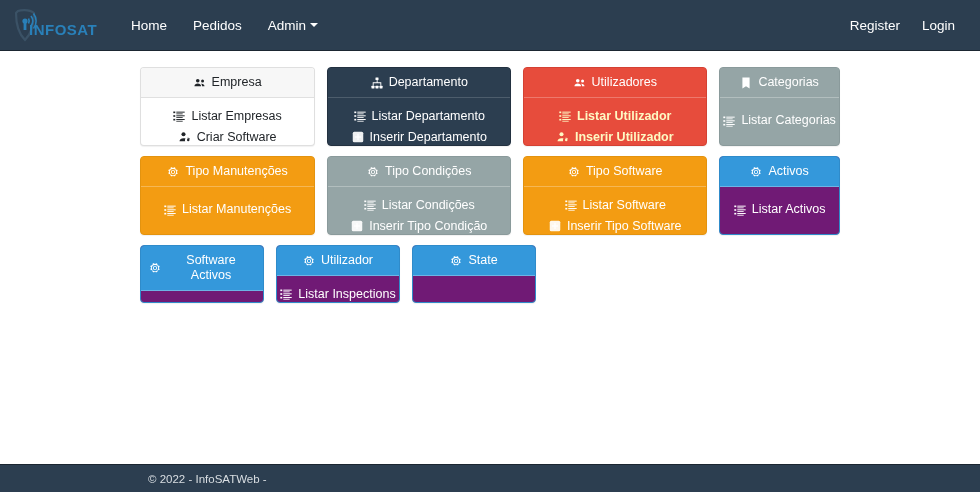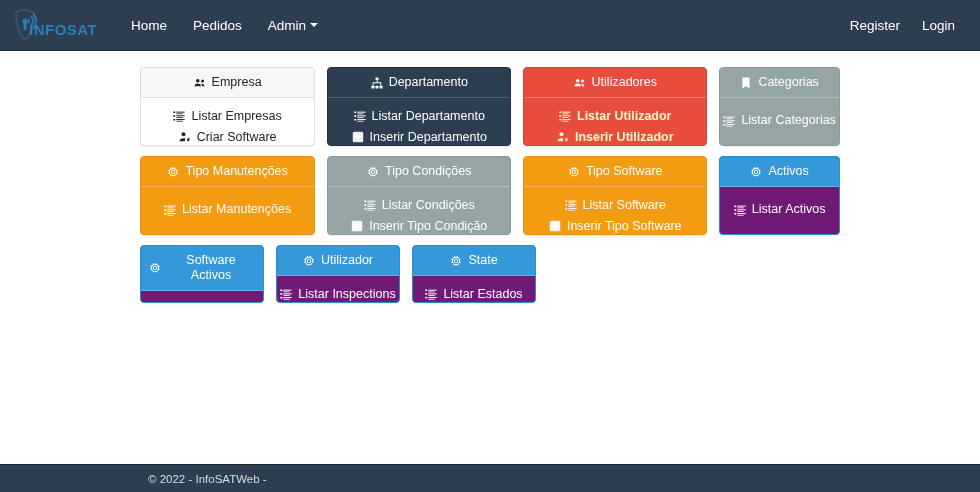--- a/index.html
+++ b/index.html
@@ -551,38 +551,20 @@
         <div class="card theme-blue" style="width: 124px; height: 58px;">
           <div class="card-header">
             <span class="icon">
               <svg xmlns="http://www.w3.org/2000/svg" width="12" height="12" viewBox="0 0 16 16" fill="currentColor">
                 <path d="M8 5.2A2.8 2.8 0 1 0 8 10.8 2.8 2.8 0 0 0 8 5.2zm0 4.4A1.6 1.6 0 1 1 8 6.4a1.6 1.6 0 0 1 0 3.2z"></path>
                 <path d="M14.3 9.2l-1.2-.5a5.2 5.2 0 0 0 0-1.4l1.2-.5-.9-2.2-1.3.3a5.2 5.2 0 0 0-1-1l.3-1.3L9.2 1.4l-.5 1.2a5.2 5.2 0 0 0-1.4 0L6.8 1.4 4.6 2.3l.3 1.3a5.2 5.2 0 0 0-1 1l-1.3-.3-.9 2.2 1.2.5a5.2 5.2 0 0 0 0 1.4l-1.2.5.9 2.2 1.3-.3a5.2 5.2 0 0 0 1 1l-.3 1.3 2.2.9.5-1.2a5.2 5.2 0 0 0 1.4 0l.5 1.2 2.2-.9-.3-1.3a5.2 5.2 0 0 0 1-1l1.3.3zM8 12.1A4.1 4.1 0 1 1 8 3.9a4.1 4.1 0 0 1 0 8.2z"></path>
               </svg>
             </span>
             <span>State</span>
           </div>
-          <div class="card-body">
-            <a class="card-link">
-              <span class="icon">
-                <svg xmlns="http://www.w3.org/2000/svg" width="12" height="12" viewBox="0 0 16 16" fill="currentColor">
-                  <rect x="0.4" y="2" width="2.6" height="2.2"></rect>
-                  <rect x="0.4" y="6.9" width="2.6" height="2.2"></rect>
-                  <rect x="0.4" y="11.8" width="2.6" height="2.2"></rect>
-                  <rect x="4.4" y="2.2" width="11.2" height="1.3"></rect>
-                  <rect x="4.4" y="4.6" width="8.5" height="1.1"></rect>
-                  <rect x="4.4" y="7.1" width="11.2" height="1.3"></rect>
-                  <rect x="4.4" y="9.5" width="8.5" height="1.1"></rect>
-                  <rect x="4.4" y="12" width="11.2" height="1.3"></rect>
-                  <rect x="4.4" y="14.4" width="8.5" height="1.1"></rect>
-                </svg>
-              </span>
-              <span>Listar Estados</span>
-            </a>
-          </div>
         </div>
       </div>
     </div>
 </div>
 
 <div class="footer">
   <span class="footer-text">© 2022 - InfoSATWeb -</span>
 </div>
 
 </body></html>

